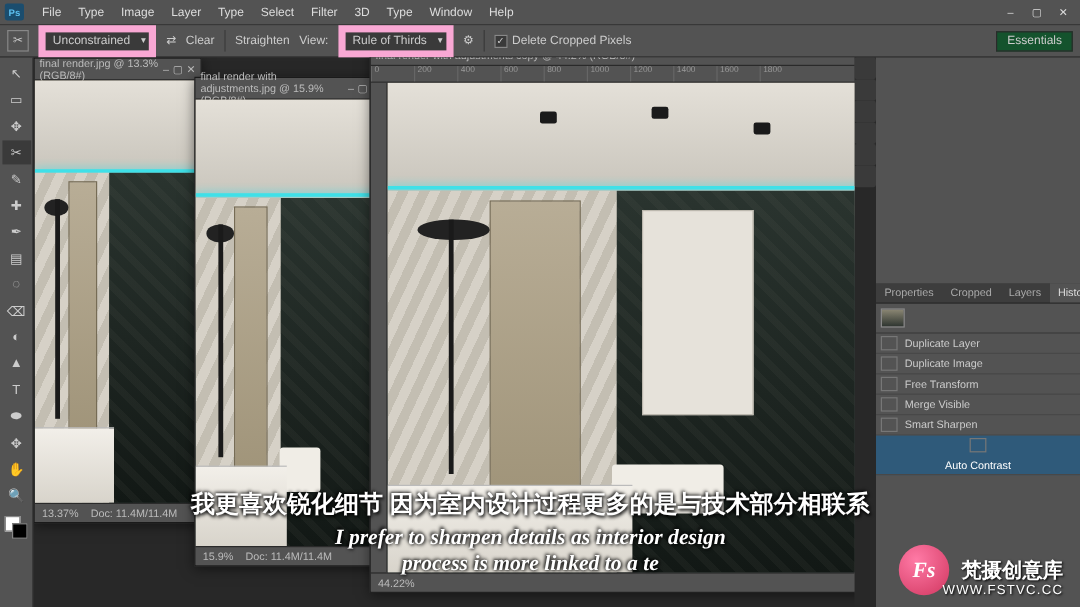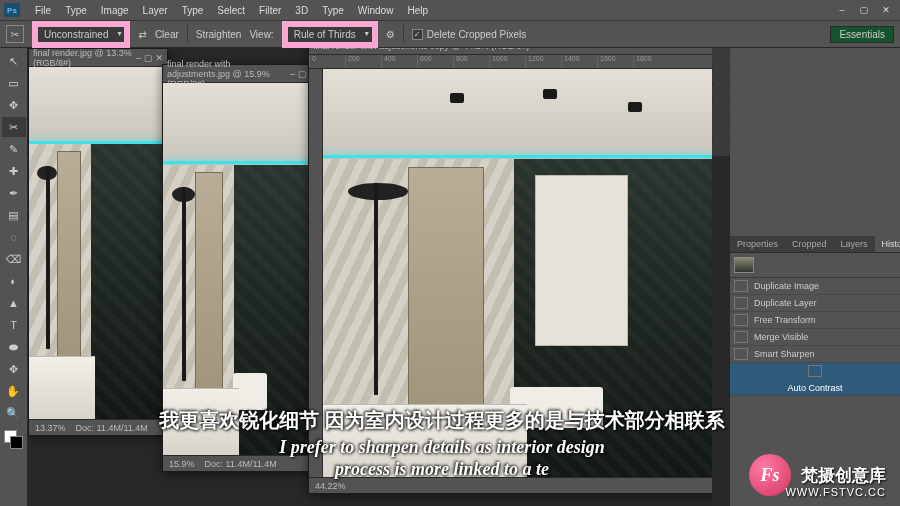--- a/index.html
+++ b/index.html
@@ -279,25 +279,25 @@
       <div class="ptab">Layers</div>
       <div class="ptab active">History</div>
     </div>
     <div class="panel-body">
       <div class="history-head">
         <div class="thumb"></div>
       </div>
       <div class="history-list" id="histlist">
           <div class="hi">
             <div class="hico"></div>
+            <span>Duplicate Layer</span>
+          </div>
+          <div class="hi">
+            <div class="hico"></div>
             <span>Duplicate Image</span>
-          </div>
-          <div class="hi">
-            <div class="hico"></div>
-            <span>Duplicate Layer</span>
           </div>
           <div class="hi">
             <div class="hico"></div>
             <span>Free Transform</span>
           </div>
           <div class="hi">
             <div class="hico"></div>
             <span>Merge Visible</span>
           </div>
           <div class="hi">

